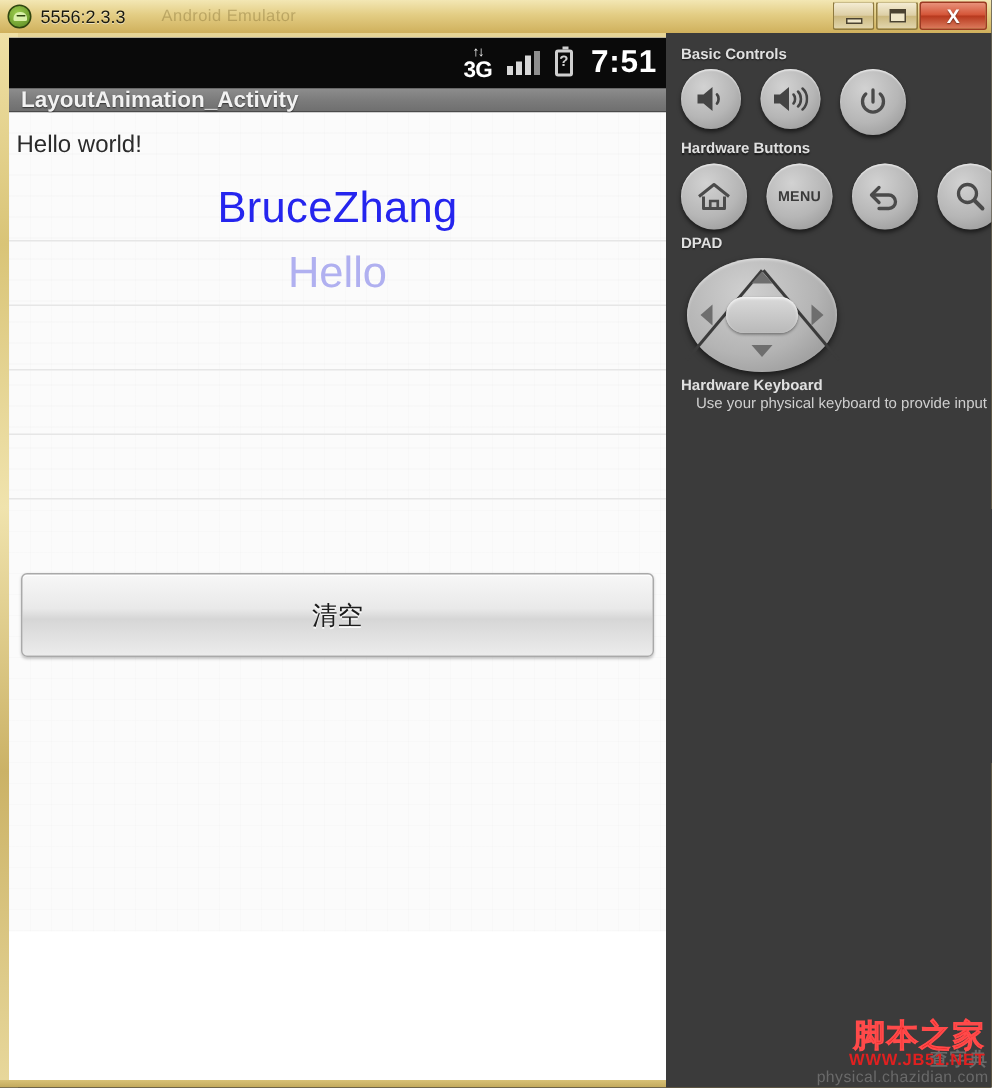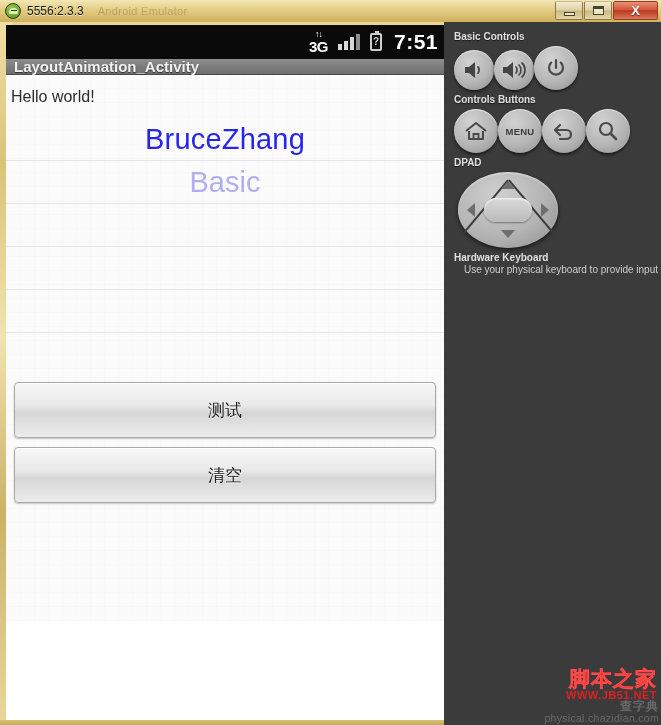--- a/index.html
+++ b/index.html
@@ -49,21 +49,21 @@
     border-radius: 1px;
   }
   #win-title {
     font-size: 12px; color: #1a1a10;
     margin-left: 6px; font-weight: 400;
     text-shadow: 0 1px 0 rgba(255,255,255,.55);
     white-space: nowrap;
   }
   #ghost-title {
     font-size: 11px; color: rgba(140,120,60,.45);
-    margin-left: 14px; white-space: nowrap;
+    margin-left: 24px; white-space: nowrap;
     letter-spacing: .3px;
   }
   #win-buttons {
     position: absolute; right: 3px; top: 1px;
     display: flex; gap: 1px; align-items: flex-start;
   }
   .wb {
     width: 28px; height: 19px;
     border: 1px solid #8e7a3f;
     border-top-color: #c9bb8a;
@@ -219,21 +219,21 @@
     width: 217px; height: 703px;
     background: #3b3b3b;
     color: #d9d9d9;
     padding: 6px 0 0 10px;
   }
   .panel-heading {
     font-size: 10px; font-weight: 700; color: #e0e0e0;
     margin: 3px 0 4px 0;
     text-shadow: 0 1px 1px rgba(0,0,0,.6);
   }
-  .btn-row { display: flex; align-items: flex-end; margin-bottom: 4px; }
+  .btn-row { display: flex; align-items: flex-start; gap: 13px; margin-bottom: 4px; }
   .rbtn {
     width: 40px; height: 40px; border-radius: 50%;
     background: radial-gradient(circle at 38% 30%, #d2d2d2 0%, #b6b6b6 55%, #8f8f8f 100%);
     box-shadow: 0 2px 3px rgba(0,0,0,.55), inset 0 1px 1px rgba(255,255,255,.6);
     display: flex; align-items: center; justify-content: center;
     position: relative;
     flex: 0 0 40px;
   }
   .rbtn.lg { width: 44px; height: 44px; flex: 0 0 44px; }
   .rbtn svg { display: block; }
@@ -278,21 +278,21 @@
     pointer-events: none;
   }
   #wm-gray-main {
     font-size: 12px; color: #6a6a6a; font-weight: 700;
     letter-spacing: 1px;
   }
   #wm-gray-sub {
     font-size: 10.5px; color: #6a6a6a; letter-spacing: .3px; margin-top: 1px;
   }
   #wm-red {
-    position: absolute; right: 4px; bottom: 24px;
+    position: absolute; right: 4px; bottom: 12px;
     text-align: right; line-height: 1;
   }
   #wm-red-main {
     font-size: 21px; font-weight: 700; color: #e02020;
     letter-spacing: 1px;
     -webkit-text-stroke: .5px #ff4a4a;
   }
   #wm-red-sub {
     font-size: 11px; font-weight: 700; color: #e02020;
     letter-spacing: .5px; margin-top: 1px;
@@ -359,30 +359,29 @@
 
         <div class="row first row-hello">
           <span>Hello world!</span>
         </div>
 
         <div class="row row-center">
           <span class="txt-brucezhang">BruceZhang</span>
         </div>
 
         <div class="row row-center">
-          <span class="txt-alhpa">Basic</span>
+          <span class="txt-alhpa">Hello</span>
         </div>
 
         <div class="row row-empty"></div>
         <div class="row row-empty"></div>
         <div class="row row-empty"></div>
         <div class="row row-empty" style="border-bottom:none;"></div>
 
         <div id="buttons">
-          <button class="btn">测试</button>
           <button class="btn">清空</button>
         </div>
 
       </div>
     </div>
 
     <div id="panel">
 
       <div class="panel-heading">Basic Controls</div>
       <div class="btn-row">
@@ -410,21 +409,21 @@
         <div class="rbtn lg">
           <span>
             <svg width="20" height="20" viewBox="0 0 20 20">
               <path d="M10 2v8" stroke="#4a4a4a" stroke-width="2.2" stroke-linecap="round"></path>
               <path d="M5.2 4.6a7 7 0 1 0 9.6 0" stroke="#4a4a4a" stroke-width="2.2" fill="none" stroke-linecap="round"></path>
             </svg>
           </span>
         </div>
       </div>
 
-      <div class="panel-heading">Controls Buttons</div>
+      <div class="panel-heading">Hardware Buttons</div>
       <div class="btn-row">
 
         <div class="rbtn lg">
           <span>
             <svg width="24" height="20" viewBox="0 0 24 20">
               <path d="M2 10L12 2l10 8" stroke="#4a4a4a" stroke-width="2" fill="none" stroke-linejoin="round"></path>
               <path d="M5 10v8h14v-8" stroke="#4a4a4a" stroke-width="2" fill="none" stroke-linejoin="round"></path>
               <path d="M9.5 18v-5h5v5" stroke="#4a4a4a" stroke-width="1.8" fill="none"></path>
             </svg>
           </span>

